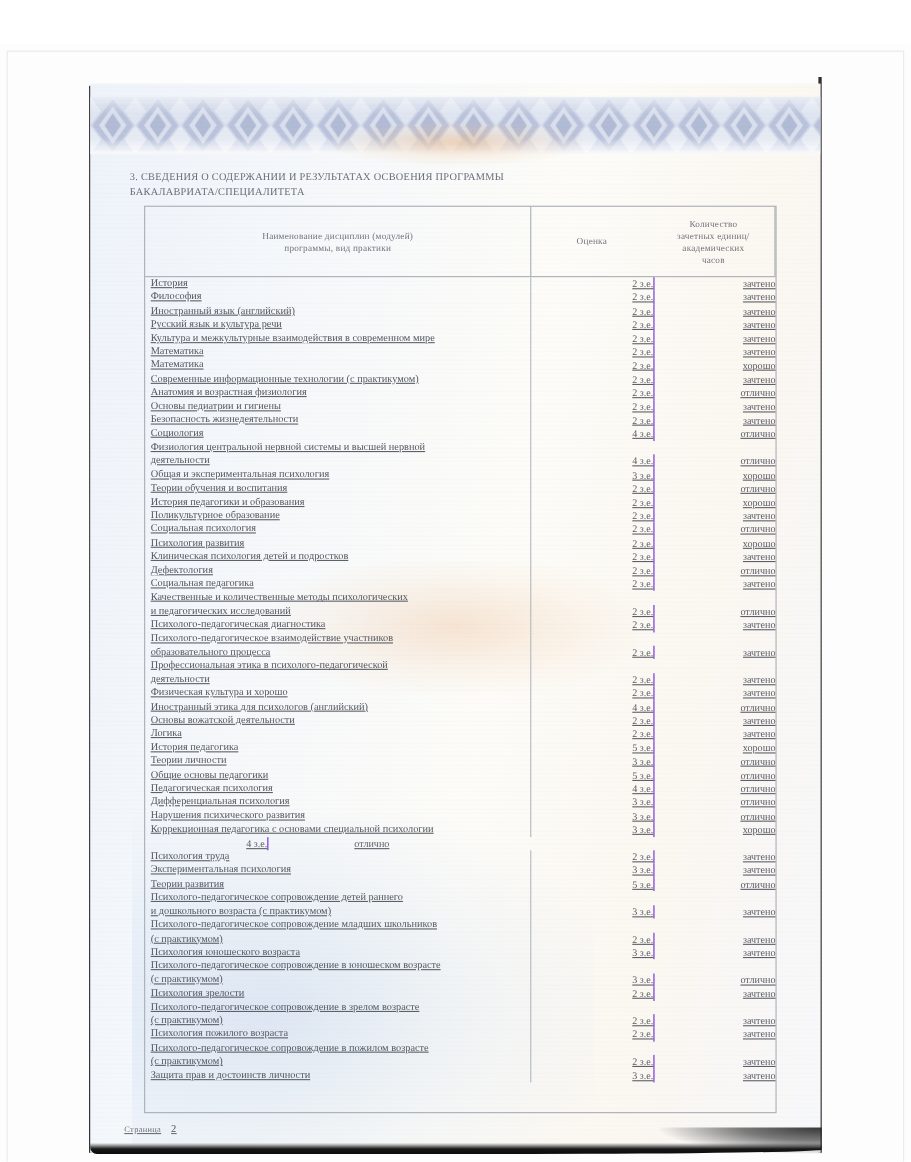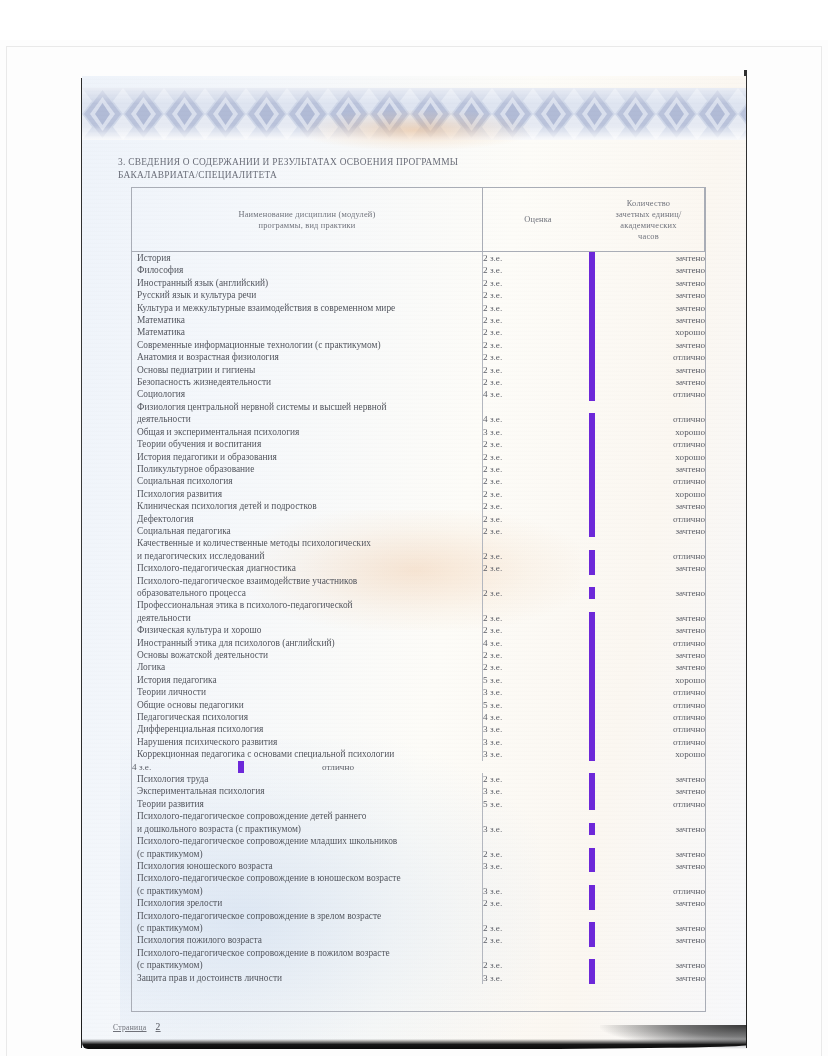--- a/index.html
+++ b/index.html
@@ -87,34 +87,34 @@
   }
   .th{
     display:flex; align-items:center; justify-content:center; text-align:center;
     font-size:8.4px; line-height:11px; color:#70737c; letter-spacing:.2px;
     box-sizing:border-box; white-space:pre-line;
   }
   .col-name{ width:351px; border-right:1px solid #a9adb6; padding:0 8px; }
   .col-cred{ width:112px; border-right:1px solid #a9adb6; }
   .col-mark{ width:110px; }
 
-  .tbody{ position:relative; }
+  .tbody{ position:relative;text-decoration:underline; }
   .row{
     display:flex; align-items:flex-end;
     box-sizing:border-box;
     min-height:12.4px;
   }
   .c-name{
     width:351px; border-right:1px solid #b3b7bf; box-sizing:border-box;
     padding-left:5px; font-size:9.4px; line-height:12.4px; color:#54575f;
     white-space:pre-line;
   }
   .c-cred{
-    width:112px; border-right:6px solid #6d28d9; box-sizing:border-box;
-    text-align:left; font-size:9.2px; line-height:12.4px; color:#5a5d66;
+    width:112px; border-right:1px solid #6d28d9; box-sizing:border-box;
+    text-align:right; font-size:9.2px; line-height:12.4px; color:#5a5d66;
     display:flex; align-items:flex-end; justify-content:center;
   }
   .c-mark{
     width:110px; box-sizing:border-box;
     text-align:right; font-size:9.2px; line-height:12.4px; color:#5a5d66;
     display:flex; align-items:flex-end; justify-content:center;
   }
   .c-cred span, .c-mark span{ display:block; width:100%; }
 
   

